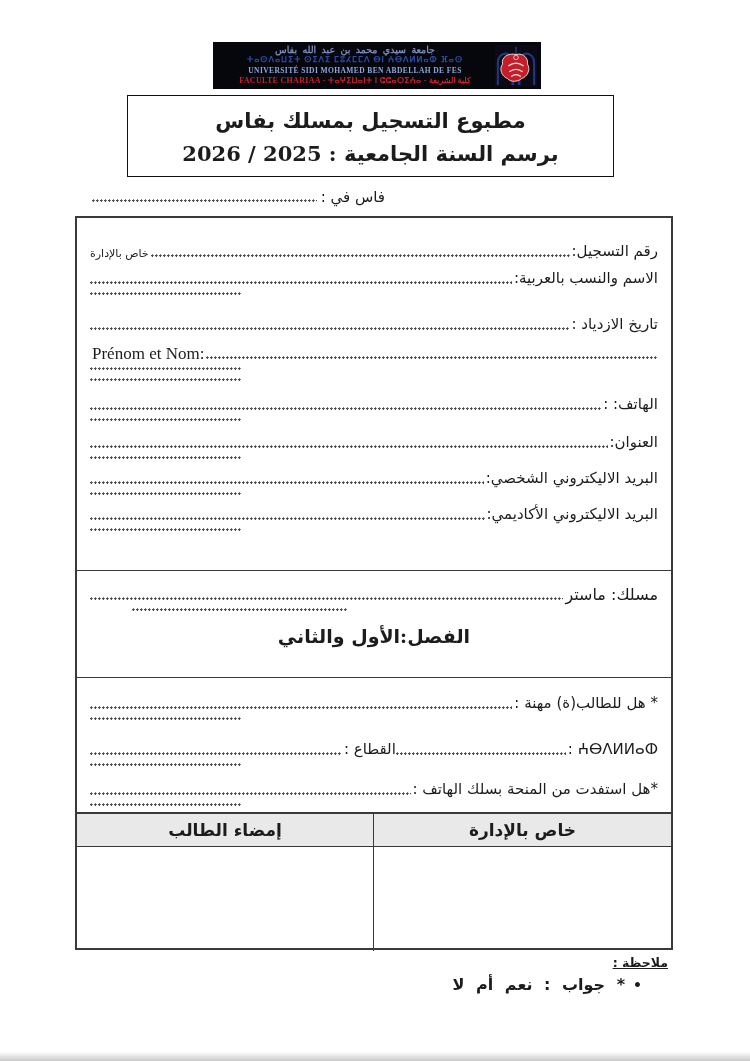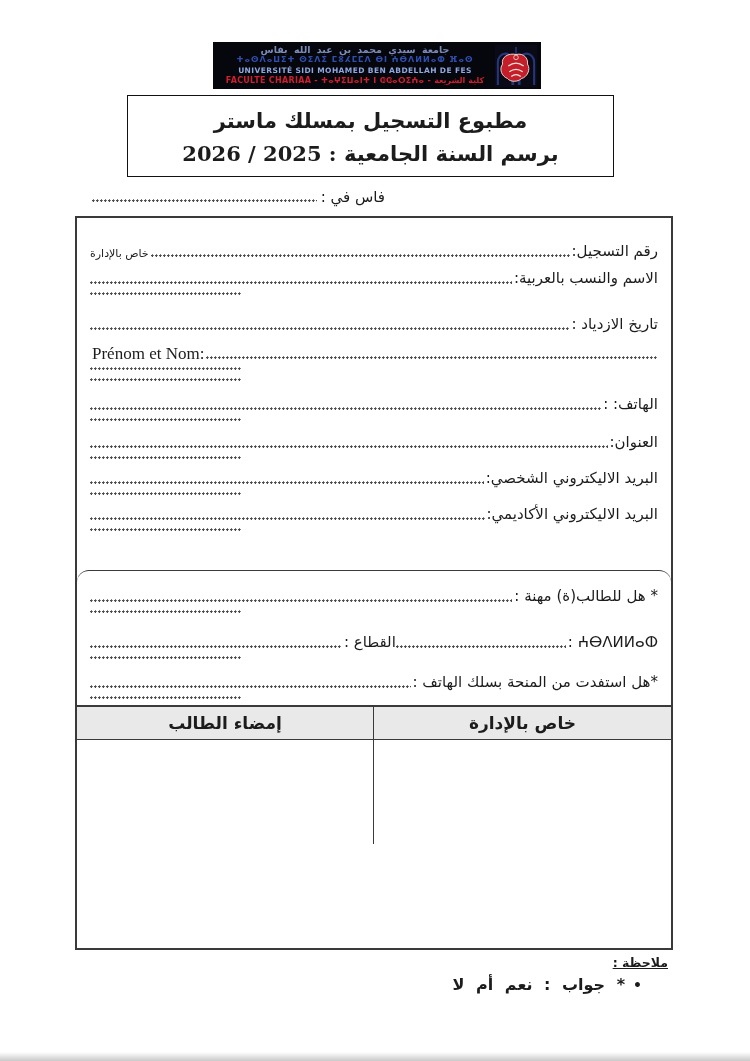--- a/index.html
+++ b/index.html
@@ -4,21 +4,21 @@
 <style>
   * { margin:0; padding:0; box-sizing:border-box; }
   html,body { width:750px; height:1061px; background:#ffffff; overflow:hidden; }
   body { font-family:"DejaVu Sans", sans-serif; color:#1c1c1c; position:relative; }
 
   .page { position:absolute; inset:0; background:#fff; }
 
   
   .banner { position:absolute; left:213px; top:42px; width:328px; height:47px;
             background:#06060d; display:flex; align-items:stretch; padding:2px 3px; }
-  .banner-text { flex:1; display:flex; flex-direction:column; justify-content:space-between; padding:1px 2px; overflow:hidden; }
+  .banner-text { flex:1; display:flex; flex-direction:column; justify-content:space-between; padding:1px 2px; overflow:hidden;font-family:Liberation Serif, serif; }
   .bl { white-space:nowrap; text-align:center; line-height:10px; }
   .bl-ar  { color:#7c8cb8; font-size:9.5px; font-weight:bold; word-spacing:3px; }
   .bl-tif { color:#2f4fae; font-size:8px; font-weight:bold; letter-spacing:1px; }
   .bl-fr  { color:#8fa8e0; font-size:7.5px; font-weight:bold; letter-spacing:.4px; }
   .bl-fac { color:#d01f2f; font-size:8px; font-weight:bold; letter-spacing:.3px; }
   .banner-logo { width:44px; display:flex; align-items:center; justify-content:center; }
 
   
   .title-box { position:absolute; left:127px; top:95px; width:487px; height:82px;
                border:1.5px solid #111; background:#fff; text-align:center;
@@ -39,21 +39,21 @@
   .place-date { position:absolute; left:92px; top:184px; width:293px; height:22px;
                 display:flex; direction:rtl; align-items:flex-end; }
   .place-date .lbl { font-size:15px; padding-left:4px; }
 
   
   .main-box { position:absolute; left:75px; top:216px; width:598px; height:734px;
               border:2px solid #3a3a3a; background:#fff; }
   .sec { padding:0 13px; }
   .sec-a { height:352px; padding-top:24px; }
   .sec-b { height:107px; border-top:1.5px solid #3a3a3a; }
-  .sec-c { height:135px; border-top:1.5px solid #3a3a3a;border-radius:12px; }
+  .sec-c { height:135px; border-top:1.5px solid #3a3a3a; }
 
   .frow { display:flex; direction:rtl; align-items:flex-end; height:19px; }
   .frow .lbl { font-size:15px; line-height:19px; white-space:nowrap; padding-left:2px; }
   .frow .small-note { font-size:11px; line-height:15px; white-space:nowrap; padding-right:2px; }
   .frow-ltr { direction:ltr; }
   .frow-ltr .lbl { font-family:"Liberation Serif","DejaVu Serif",serif; font-size:17px; padding-right:2px; }
   .dfix { flex:0 0 170px; }
 
   .mt8{margin-top:8px}.mt10{margin-top:10px}.mt13{margin-top:13px}.mt16{margin-top:16px}
   .mt6{margin-top:6px}.mt14{margin-top:14px}
@@ -103,21 +103,21 @@
         <path d="M18 42 V10 h8 V42" fill="none" stroke="#24367c" stroke-width="1.6"></path>
         <path d="M22 2 v8" stroke="#24367c" stroke-width="1.6"></path>
         <path d="M22 10 c8 -2 13 4 12 10 c4 6 -1 14 -6 15 c-4 4 -12 4 -15 0 c-6 -2 -9 -10 -5 -15 c-2 -7 6 -12 14 -10 z" fill="#c41e2a" stroke="#e8d8d0" stroke-width="1"></path>
         <path d="M14 22 q8 -6 16 0 M15 28 q7 -5 14 0 M17 33 q5 -4 10 0" fill="none" stroke="#f3e6dd" stroke-width="1.4"></path>
         <circle cx="22" cy="13" r="2.4" fill="#c41e2a" stroke="#f3e6dd" stroke-width="0.8"></circle>
       </svg>
     </div>
   </header>
 
   <section class="title-box">
-    <div class="title-line">مطبوع التسجيل بمسلك ماستر</div>
+    <div class="title-line">مطبوع التسجيل بمسلك بفاس</div>
     <div class="title-line">برسم السنة الجامعية : 2025 / 2026</div>
   </section>
 
   <div class="place-date">
     <span class="lbl">فاس في :</span>
     <span class="dotfill"></span>
   </div>
 
   <div class="main-box">
 
@@ -165,20 +165,28 @@
       </div>
       <div class="cont"></div>
 
       <div class="frow mt6">
         <span class="lbl">البريد الاليكتروني الأكاديمي:</span>
         <span class="dotfill"></span>
       </div>
       <div class="cont"></div>
     </section>
 
+    <section class="sec sec-b">
+      <div class="frow track-row mt14">
+        <span class="lbl">مسلك: ماستر</span>
+        <span class="dotfill"></span>
+      </div>
+      <div class="cont cont-wide"></div>
+      <div class="semester">الفصل:الأول والثاني</div>
+    </section>
 
     <section class="sec sec-c">
       <div class="frow mt16">
         <span class="lbl">* هل للطالب(ة) مهنة :</span>
         <span class="dotfill"></span>
       </div>
       <div class="cont"></div>
 
       <div class="frow mt16">
         <span class="lbl">ⵄⴱⴷⵍⵍⴰⵀ :</span>

